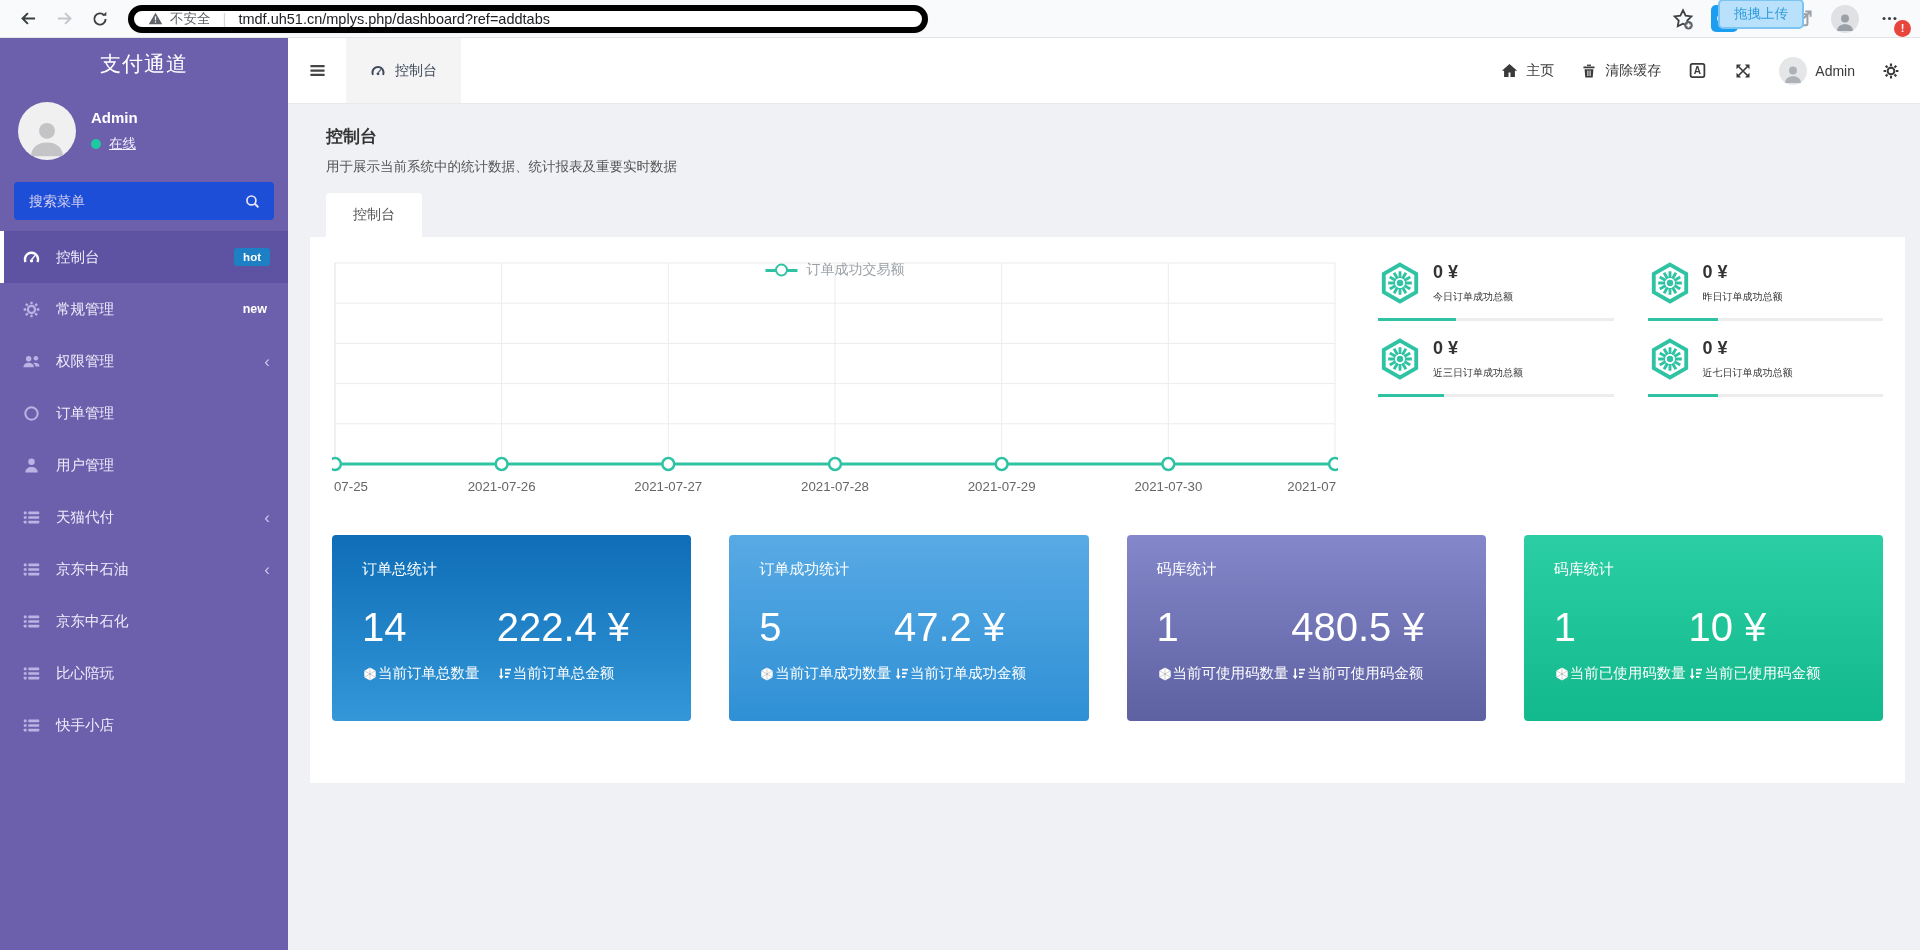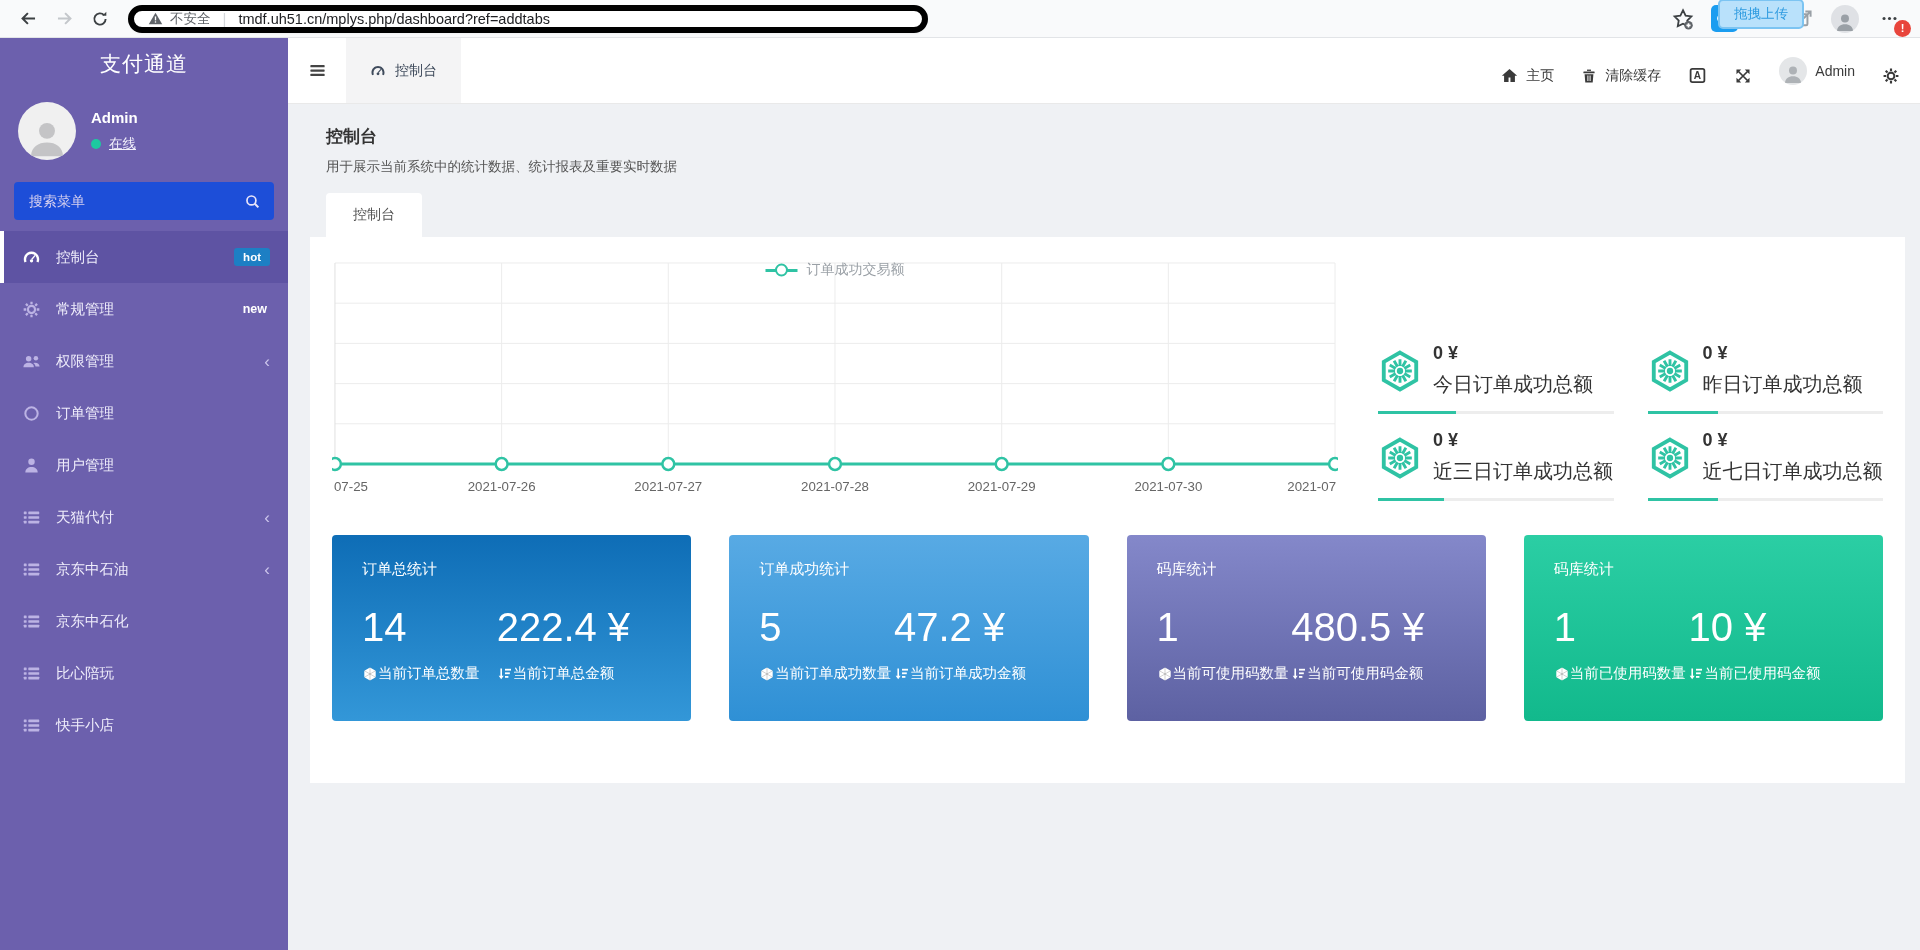--- a/index.html
+++ b/index.html
@@ -66,46 +66,46 @@
   .badge-hot { margin-left:auto; background:#1d7fc4; color:#fff; font-size:11.5px; font-weight:bold; padding:3px 9px; border-radius:3px; }
   .badge-new { margin-left:auto; color:#fff; font-size:12.5px; font-weight:bold; padding-right:3px; }
   .chevron { margin-left:auto; color:#cdc6ec; font-size:17px; line-height:1; }
 
   
   .main { flex:1; display:flex; flex-direction:column; background:#eff1f4; min-width:0; }
   .topbar { height:66px; background:#fff; border-bottom:1px solid #e9e9e9; display:flex; align-items:center; flex-shrink:0; }
   .hamburger { width:58px; height:100%; display:flex; align-items:center; justify-content:center; color:#444; font-size:21px; cursor:pointer; }
   .nav-tab { height:100%; display:flex; align-items:center; gap:9px; padding:0 24px; background:#f4f4f5; color:#3f4b5c; font-size:14px; cursor:pointer; }
   .nav-tab .ic { color:#3f4b5c; }
-  .topbar-right { margin-left:auto; display:flex; align-items:flex-end; gap:27px; padding-right:20px; font-size:14px; color:#3a3a3a; }
+  .topbar-right { margin-left:auto; display:flex; align-items:center; gap:27px; padding-right:20px; font-size:14px; color:#3a3a3a; }
   .tb-item { display:flex; align-items:center; gap:8px; cursor:pointer; }
   .tb-avatar { width:28px; height:28px; border-radius:50%; background:#e4e6e8; color:#aeb2b6; overflow:hidden; display:flex; align-items:flex-end; justify-content:center; }
 
   .page { padding:0 15px 0 22px; }
   .page-header { padding:21px 16px 0; }
   .page-title { font-size:17px; font-weight:bold; color:#333; }
   .page-sub { margin-top:10px; font-size:13.5px; color:#555; }
   .tabs-row { margin:17px 16px 0; }
   .tab-active { display:inline-block; background:#fff; padding:13px 27px; font-size:14px; color:#555; border-radius:4px 4px 0 0; cursor:pointer; }
   .panel { background:#fff; padding:20px 22px 62px; }
 
   
-  .chart-row { display:flex; gap:40px;align-items:flex-end; }
+  .chart-row { display:flex; gap:40px; }
   .chart-wrap { flex:1; position:relative; min-width:0; }
   .chart-legend { position:absolute; top:4px; left:50%; transform:translateX(-50%); display:flex; align-items:center; gap:9px; color:#9aa0a6; font-size:14px; cursor:pointer; }
   .legend-marker { width:32px; height:3px; background:#2fc3a4; position:relative; }
   .legend-marker::after { content:""; position:absolute; left:50%; top:50%; transform:translate(-50%,-50%); width:9px; height:9px; border:2px solid #2fc3a4; border-radius:50%; background:#fff; }
   #chart-svg { width:100%; height:244px; display:block; }
 
   .kpis { flex:0 0 505px; display:grid; grid-template-columns:1fr 1fr; column-gap:34px; row-gap:16px; align-content:start; padding-top:4px; }
   .kpi-top { display:flex; align-items:center; }
   .kpi-icon { width:44px; height:44px; color:#2fc3a4; flex-shrink:0; }
   .kpi-text { margin-left:11px; }
   .kpi-value { font-size:18px; font-weight:bold; color:#333; }
-  .kpi-label { margin-top:7px; font-size:20px; color:#333; }
+  .kpi-label { margin-top:7px; font-size:10px; color:#333; }
   .kpi-bar { margin-top:13px; height:3px; background:#ededed; }
   .kpi-bar i { display:block; height:100%; background:#2fc3a4; }
 
   
   .cards-row { display:flex; gap:38px; margin-top:34px; }
   .card { flex:1; height:186px; border-radius:4px; color:#fff; padding:25px 30px 0; }
   .card-title { font-size:15px; }
   .card-values { display:flex; margin-top:28px; }
   .cv { width:55%; }
   .cv:first-child { width:45%; }

